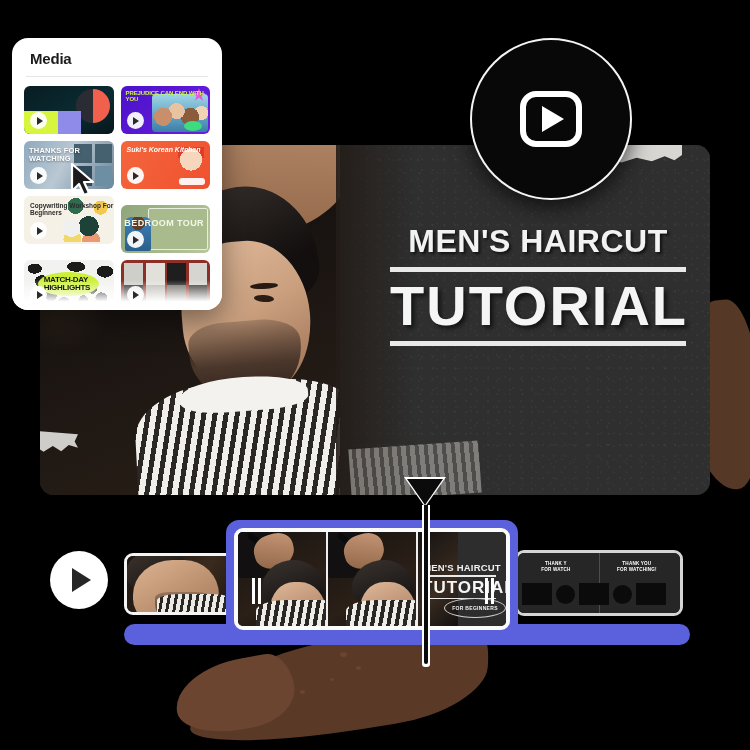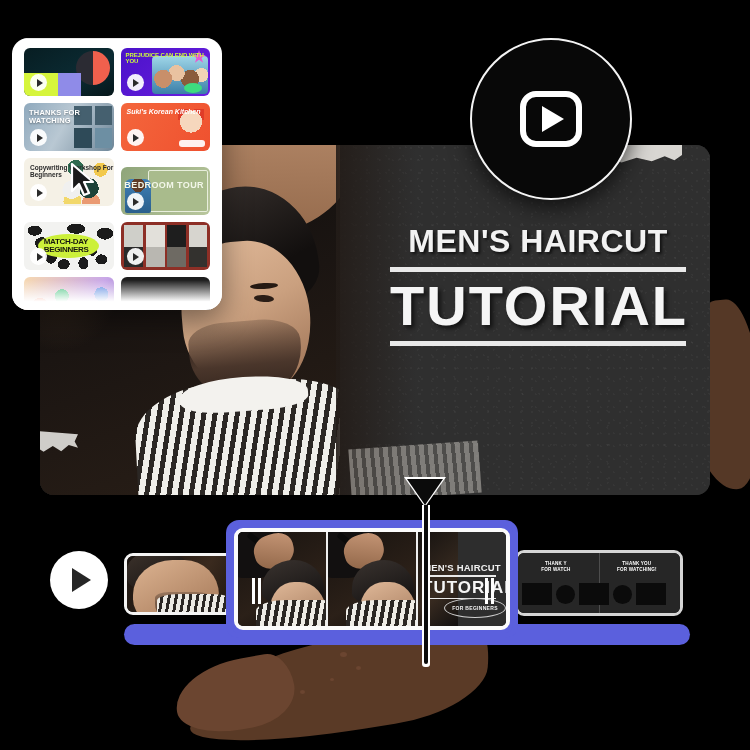--- a/index.html
+++ b/index.html
@@ -449,20 +449,21 @@
 
   </div>
 
   <div id="play-badge">
     <div class="badge-sq">
       <div class="badge-tri"></div>
     </div>
   </div>
 
   <div id="media-panel">
+    <div id="media-title">Media</div>
     <div class="panel-div"></div>
     <div id="media-grid">
 
       <div class="tile tl1">
         <div class="b3"></div>
         <div class="b1"></div>
         <div class="b2"></div>
         <div class="tile-play">
             <i></i>
           </div>
@@ -511,21 +512,21 @@
         <div class="kid"></div>
         <div class="tile-label txt">BEDROOM TOUR</div>
         <div class="tile-play">
             <i></i>
           </div>
       </div>
 
       <div class="tile tl7">
         <div class="spots"></div>
         <div class="ell"></div>
-        <div class="tile-label txt">MATCH-DAY BEGINNERS</div>
+        <div class="tile-label txt">MATCH-DAY HIGHLIGHTS</div>
         <div class="tile-play">
             <i></i>
           </div>
       </div>
 
       <div class="tile tl8">
         <div class="g"></div>
         <div class="g2"></div>
         <div class="tile-play">
             <i></i>

